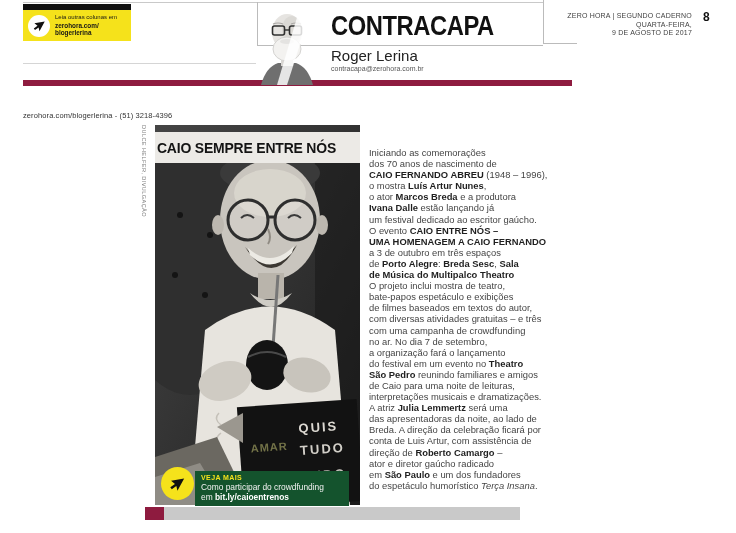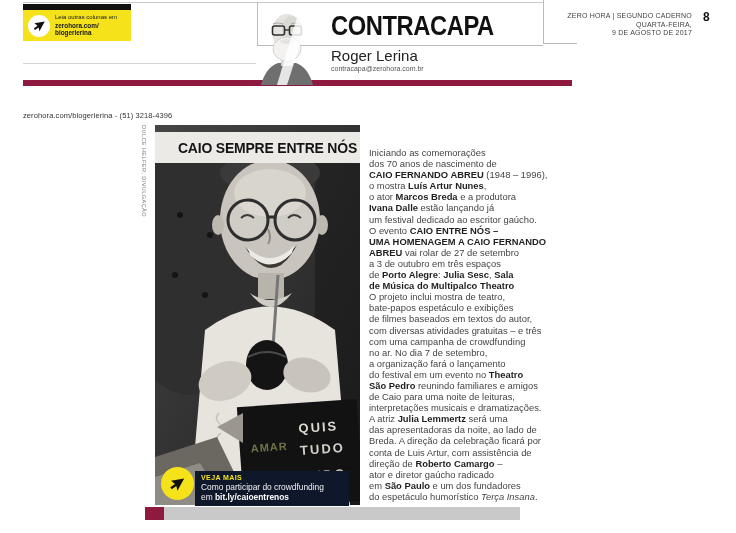--- a/index.html
+++ b/index.html
@@ -30,27 +30,27 @@
   .pagenum{left:703px;top:10px;font-size:12px;font-weight:bold;color:#111;}
   .vdiv2{left:543px;top:0;width:1px;height:43px;background:#bbb;}
   .tick{left:543px;top:43px;width:34px;height:1px;background:#bbb;}
   .maroon-bar{left:23px;top:80px;width:549px;height:6px;background:#8e1b3f;}
   
   .photo-credit{left:141px;top:125px;height:110px;writing-mode:vertical-rl;
                 font-size:5.6px;color:#828282;letter-spacing:.4px;white-space:nowrap;}
   .photo{left:155px;top:125px;width:205px;height:380px;background:#2c2c2c;}
   .photo svg.photo-art{position:absolute;left:0;top:0;width:100%;height:100%;}
   .photo-band{position:absolute;left:0;top:7px;width:100%;height:31px;background:#eceae6;
-              display:flex;align-items:center;justify-content:flex-end;box-sizing:border-box;padding-right:3px;}
+              display:flex;align-items:center;justify-content:flex-end;box-sizing:border-box;padding-right:24px;}
   .photo-band span{font-size:15.5px;font-weight:900;color:#141414;letter-spacing:-.2px;
                    transform:scaleX(.9);transform-origin:right center;white-space:nowrap;}
   .veja-circle{position:absolute;left:6px;top:342px;width:33px;height:33px;border-radius:50%;
                background:#f5e21b;display:flex;align-items:center;justify-content:center;z-index:2;cursor:pointer;}
   .veja-circle svg{width:19px;height:19px;}
-  .veja-box{position:absolute;left:40px;top:346px;width:154px;background:#0f172a;
+  .veja-box{position:absolute;left:40px;top:346px;width:154px;background:#14532d;
             box-sizing:border-box;padding:3px 6px 4px 6px;z-index:1;}
   .veja-label{color:#f5e21b;font-size:7px;font-weight:bold;letter-spacing:.4px;}
   .veja-l1{color:#f2f2f2;font-size:8.4px;margin-top:1px;white-space:nowrap;}
   .veja-l2{color:#f2f2f2;font-size:8.4px;white-space:nowrap;}
   .veja-l2 .lnk{font-weight:bold;color:#fff;}
   .article{left:369px;top:124px;width:250px;font-size:9.4px;line-height:11.1px;color:#454545;margin-top:23px;}
   .article-line{white-space:nowrap;}
   .article .b{font-weight:bold;color:#1f1f1f;}
   .article .i{font-style:italic;}
   .bottom-square{left:145px;top:507px;width:19px;height:13px;background:#8e1b3f;}
@@ -185,23 +185,22 @@
   <div class="abs article">
       <div class="article-line"><span>Iniciando as comemorações</span></div>
       <div class="article-line"><span>dos 70 anos de nascimento de</span></div>
       <div class="article-line"><span class="b">CAIO FERNANDO ABREU</span><span> (1948 – 1996),</span></div>
       <div class="article-line"><span>o mostra </span><span class="b">Luís Artur Nunes</span><span>,</span></div>
       <div class="article-line"><span>o ator </span><span class="b">Marcos Breda</span><span> e a produtora</span></div>
       <div class="article-line"><span class="b">Ivana Dalle</span><span> estão lançando já</span></div>
       <div class="article-line"><span>um festival dedicado ao escritor gaúcho.</span></div>
       <div class="article-line"><span>O evento </span><span class="b">CAIO ENTRE NÓS –</span></div>
       <div class="article-line"><span class="b">UMA HOMENAGEM A CAIO FERNANDO</span></div>
-      <div class="article-line"><span class="b">ABREU</span><span> vai rolar de 27 de setembro</span></div>
       <div class="article-line"><span>a 3 de outubro em três espaços</span></div>
-      <div class="article-line"><span>de </span><span class="b">Porto Alegre</span><span>: </span><span class="b">Julia Sesc</span><span>, </span><span class="b">Sala</span></div>
+      <div class="article-line"><span>de </span><span class="b">Porto Alegre</span><span>: </span><span class="b">Breda Sesc</span><span>, </span><span class="b">Sala</span></div>
       <div class="article-line"><span class="b">de Música do Multipalco Theatro</span></div>
       <div class="article-line"><span>O projeto inclui mostra de teatro,</span></div>
       <div class="article-line"><span>bate-papos espetáculo e exibições</span></div>
       <div class="article-line"><span>de filmes baseados em textos do autor,</span></div>
       <div class="article-line"><span>com diversas atividades gratuitas – e três</span></div>
       <div class="article-line"><span>com uma campanha de crowdfunding</span></div>
       <div class="article-line"><span>no ar. No dia 7 de setembro,</span></div>
       <div class="article-line"><span>a organização fará o lançamento</span></div>
       <div class="article-line"><span>do festival em um evento no </span><span class="b">Theatro</span></div>
       <div class="article-line"><span class="b">São Pedro</span><span> reunindo familiares e amigos</span></div>

